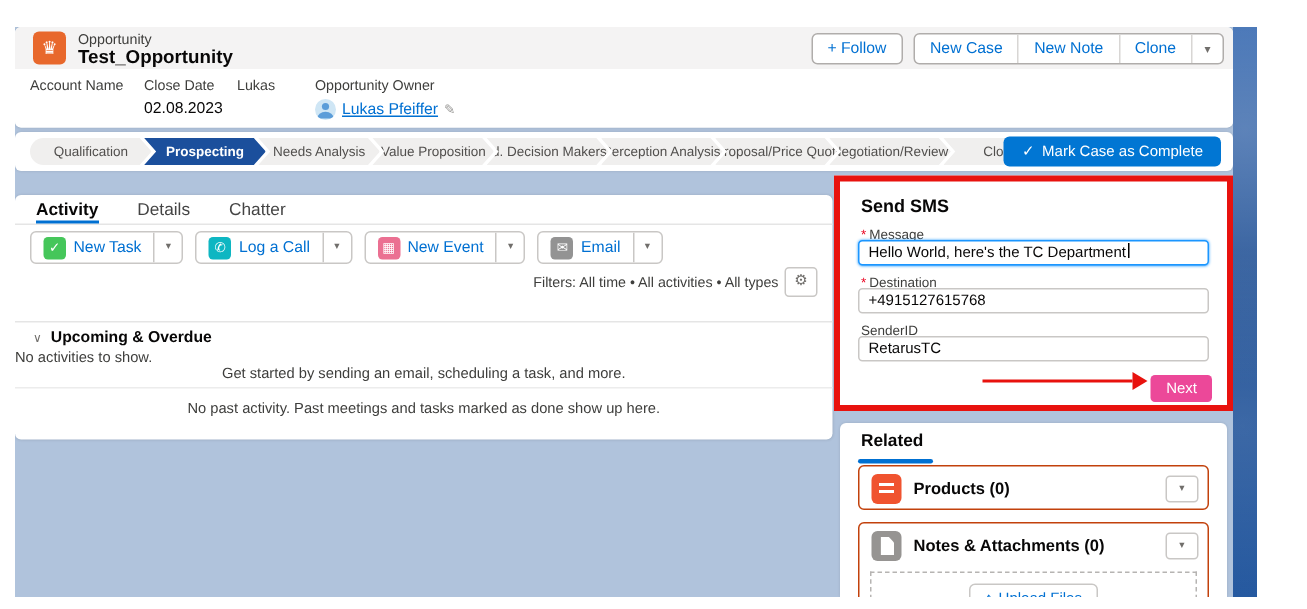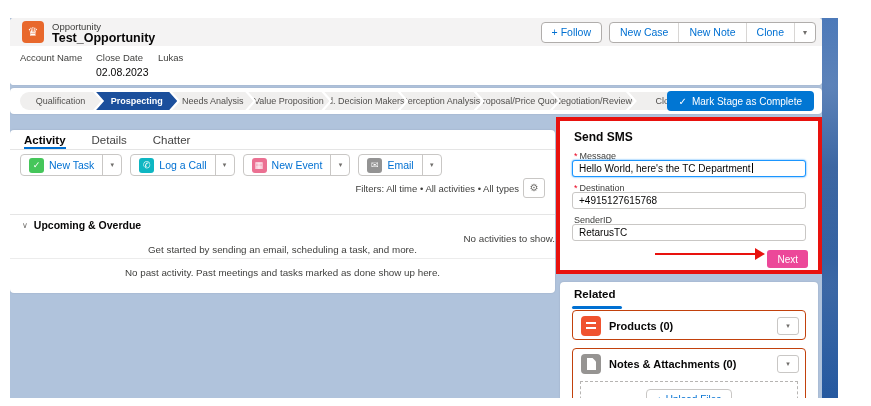--- a/index.html
+++ b/index.html
@@ -65,21 +65,21 @@
   .act-btn .dd { width:19px; border-left:1px solid #c9c7c5; color:#706e6b; font-size:7px; line-height:20px; text-align:center; cursor:pointer; }
   .filters-line { position:absolute; right:36px; top:53px; font-size:9.5px; color:#3e3e3c; }
   .gear-btn { position:absolute; right:10px; top:48px; width:22px; height:20px; border:1px solid #c9c7c5;
     border-radius:3px; background:#fff; color:#706e6b; font-size:10px; line-height:18px; text-align:center; cursor:pointer; }
   .links-row { position:absolute; right:12px; top:71px; font-size:9.5px; color:#0070d2; }
   .links-row .lnk { cursor:pointer; }
   .links-row .sep { color:#706e6b; margin:0 3px; }
   .section-hdr { position:absolute; left:0; right:0; top:84px; border-top:1px solid #e5e5e5; padding:4px 0 0 12px;
     font-size:10.5px; font-weight:bold; color:#080707; display:flex; gap:6px; align-items:center; cursor:pointer; }
   .section-hdr .chev { font-size:8px; color:#706e6b; font-weight:normal; }
-  .empty1 { position:absolute; left:0; right:0; top:103px; text-align:right; font-size:9.8px; color:#3e3e3c; }
+  .empty1 { position:absolute; left:0; right:0; top:103px; text-align:left; font-size:9.8px; color:#3e3e3c; }
   .empty2 { position:absolute; left:0; right:0; top:114px; text-align:center; font-size:9.8px; color:#3e3e3c; }
   .divider { position:absolute; left:0; right:0; top:128px; border-top:1px solid #ececec; }
   .past-line { position:absolute; left:0; right:0; top:137px; text-align:center; font-size:9.8px; color:#3e3e3c; }
 
   
   .red-box { position:absolute; left:546px; top:99px; width:266px; height:157px;
     border:4px solid #e8120e; background:#fff; }
   .sms-inner { position:absolute; inset:0; padding:0 12px; }
   .sms-title { position:absolute; left:14px; top:9px; font-size:12px; font-weight:bold; color:#080707; }
   .sms-label { position:absolute; left:14px; font-size:9px; color:#3e3e3c; }
@@ -142,38 +142,51 @@
         <div class="fvalue"></div>
       </div>
       <div class="field" style="left:86px">
         <div class="flabel">Close Date</div>
         <div class="fvalue">02.08.2023</div>
       </div>
       <div class="field" style="left:148px">
         <div class="flabel">Lukas</div>
         <div class="fvalue"></div>
       </div>
+      <div class="field" style="left:200px">
+        <div class="flabel">Opportunity Owner</div>
+        <div class="owner-line">
+          <span class="avatar">
+            <svg width="14" height="14" viewBox="0 0 14 14">
+                <circle cx="7" cy="5" r="2.4" fill="#5b9dd9"></circle>
+                <path d="M1.5 13 a5.5 4.5 0 0 1 11 0 z" fill="#5b9dd9"></path>
+              </svg>
+          </span>
+          <span class="owner-link">Lukas Pfeiffer</span>
+          <span class="pencil">✎</span>
+        </div>
+      </div>
     </div>
   </div>
 
   <div class="card path-card">
     <div class="stages">
       <div class="stage">Qualification</div>
       <div class="stage active">Prospecting</div>
       <div class="stage">Needs Analysis</div>
       <div class="stage">Value Proposition</div>
       <div class="stage">Id. Decision Makers</div>
       <div class="stage">Perception Analysis</div>
       <div class="stage">Proposal/Price Quote</div>
       <div class="stage">Negotiation/Review</div>
       <div class="stage">Closed</div>
     </div>
     <button class="mark-btn">
       <span>✓</span>
-      <span>Mark Stage as Complete</span>
+      <span>Mark Case as Complete</span>
     </button>
   </div>
 
   <div class="card left-card">
     <div class="tabs">
       <div class="tab active">Activity</div>
       <div class="tab">Details</div>
       <div class="tab">Chatter</div>
     </div>
     <div class="act-buttons">

